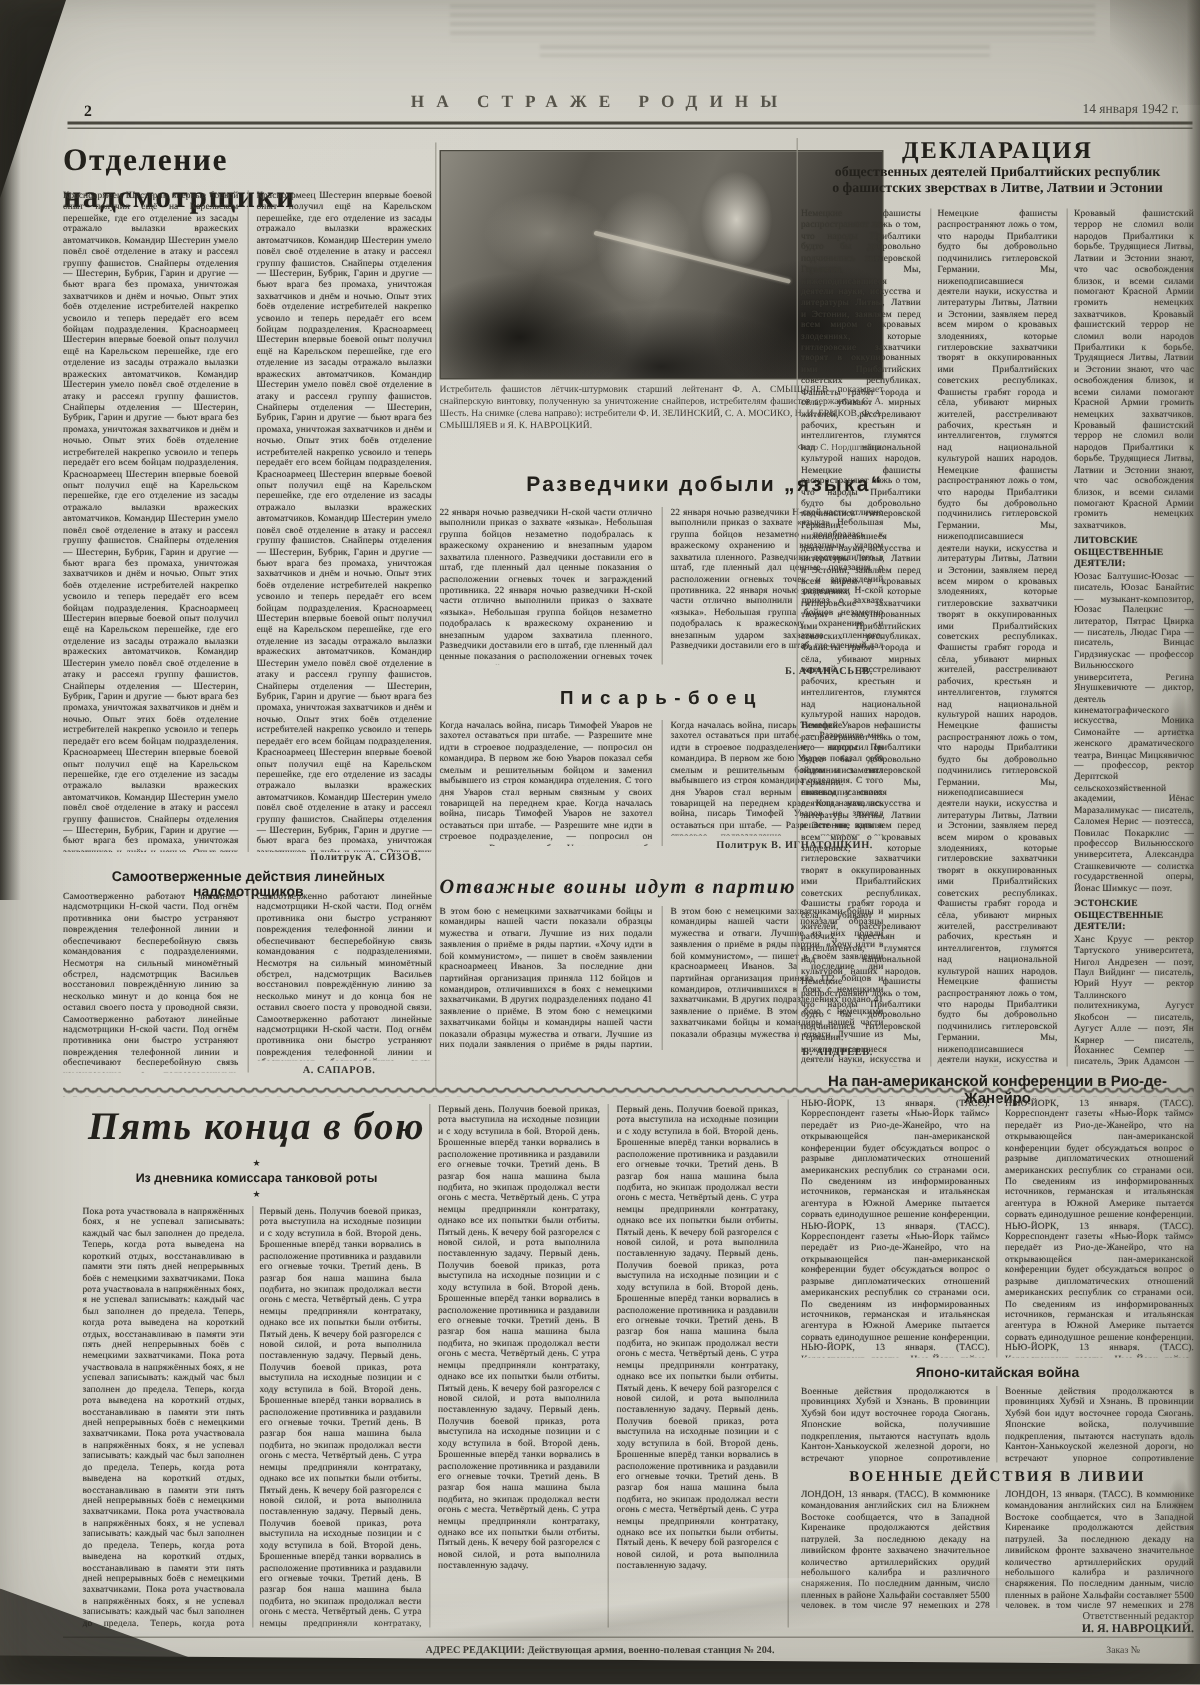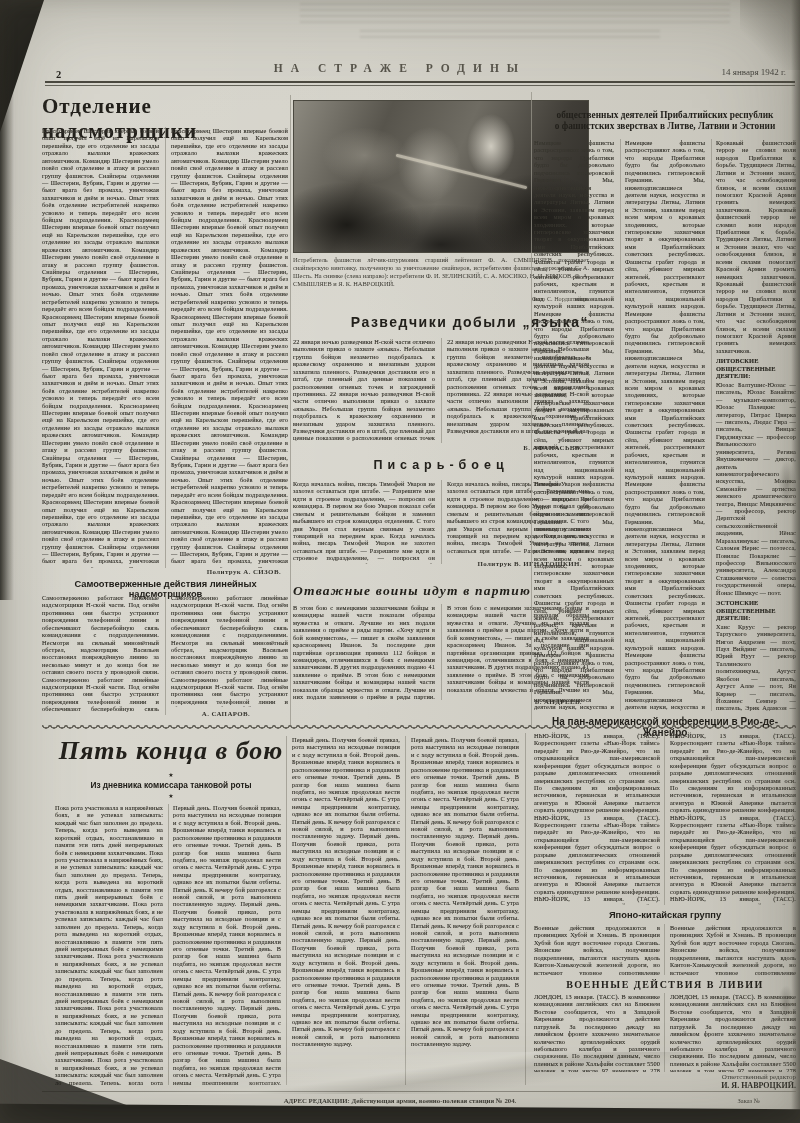--- a/index.html
+++ b/index.html
@@ -119,20 +119,21 @@
   <div class="byline" style="left:447px;top:560px;width:135px;">Политрук В. ИГНАТОШКИН.</div>
 
   <div class="abs ht h-otv" style="left:293px;top:583px;width:296px;">Отважные воины идут в партию</div>
   <div class="col" style="left:293px;top:604px;width:142px;height:96px;">В этом бою с немецкими захватчиками бойцы и командиры нашей части показали образцы мужества и отваги. Лучшие из них подали заявления о приёме в ряды партии. «Хочу идти в бой коммунистом», — пишет в своём заявлении красноармеец Иванов. За последние дни партийная организация приняла 112 бойцов и командиров, отличившихся в боях с немецкими захватчиками. В других подразделениях подано 41 заявление о приёме. В этом бою с немецкими захватчиками бойцы и командиры нашей части показали образцы мужества и отваги. Лучшие из них подали заявления о приёме в ряды партии. «Хочу идти в бой коммунистом», — пишет в своём заявлении красноармеец Иванов. За последние дни партийная организация приняла 112 бойцов и командиров, отличившихся в боях с немецкими захватчиками. В других подразделениях подано 41 заявление о приёме.</div>
   <div class="rule-v" style="left:441px;top:604px;height:96px;"></div>
   <div class="col" style="left:447px;top:604px;width:142px;height:88px;">В этом бою с немецкими захватчиками бойцы и командиры нашей части показали образцы мужества и отваги. Лучшие из них подали заявления о приёме в ряды партии. «Хочу идти в бой коммунистом», — пишет в своём заявлении красноармеец Иванов. За последние дни партийная организация приняла 112 бойцов и командиров, отличившихся в боях с немецкими захватчиками. В других подразделениях подано 41 заявление о приёме. В этом бою с немецкими захватчиками бойцы и командиры нашей части показали образцы мужества и отваги. Лучшие из них подали заявления о приёме в ряды партии. «Хочу идти в бой коммунистом», — пишет в своём заявлении красноармеец Иванов. За последние дни партийная организация приняла 112 бойцов и командиров, отличившихся в боях с немецкими захватчиками. В других подразделениях подано 41 заявление о приёме.</div>
   <div class="byline" style="left:447px;top:698px;width:135px;">Б. АНДРЕЕВ.</div>
 
   <div class="rule-v" style="left:531px;top:92px;height:633px;"></div>
 
+  <div class="abs ht h-decl" style="left:534px;top:92px;width:262px;">ДЕКЛАРАЦИЯ</div>
   <div class="abs ht h-decl-sub" style="left:534px;top:110px;width:262px;">общественных деятелей Прибалтийских республик</div>
   <div class="abs ht h-decl-sub" style="left:534px;top:121px;width:262px;">о фашистских зверствах в Литве, Латвии и Эстонии</div>
   <div class="col" style="left:534px;top:139px;width:80px;height:572px;">Немецкие фашисты распространяют ложь о том, что народы Прибалтики будто бы добровольно подчинились гитлеровской Германии. Мы, нижеподписавшиеся деятели науки, искусства и литературы Литвы, Латвии и Эстонии, заявляем перед всем миром о кровавых злодеяниях, которые гитлеровские захватчики творят в оккупированных ими Прибалтийских советских республиках. Фашисты грабят города и сёла, убивают мирных жителей, расстреливают рабочих, крестьян и интеллигентов, глумятся над национальной культурой наших народов. Немецкие фашисты распространяют ложь о том, что народы Прибалтики будто бы добровольно подчинились гитлеровской Германии. Мы, нижеподписавшиеся деятели науки, искусства и литературы Литвы, Латвии и Эстонии, заявляем перед всем миром о кровавых злодеяниях, которые гитлеровские захватчики творят в оккупированных ими Прибалтийских советских республиках. Фашисты грабят города и сёла, убивают мирных жителей, расстреливают рабочих, крестьян и интеллигентов, глумятся над национальной культурой наших народов. Немецкие фашисты распространяют ложь о том, что народы Прибалтики будто бы добровольно подчинились гитлеровской Германии. Мы, нижеподписавшиеся деятели науки, искусства и литературы Литвы, Латвии и Эстонии, заявляем перед всем миром о кровавых злодеяниях, которые гитлеровские захватчики творят в оккупированных ими Прибалтийских советских республиках. Фашисты грабят города и сёла, убивают мирных жителей, расстреливают рабочих, крестьян и интеллигентов, глумятся над национальной культурой наших народов. Немецкие фашисты распространяют ложь о том, что народы Прибалтики будто бы добровольно подчинились гитлеровской Германии. Мы, нижеподписавшиеся деятели науки, искусства и литературы Литвы, Латвии и Эстонии, заявляем перед всем миром о кровавых злодеяниях, которые гитлеровские захватчики творят в оккупированных ими Прибалтийских советских республиках. Фашисты грабят города и сёла, убивают мирных жителей, расстреливают рабочих, крестьян и интеллигентов, глумятся над национальной культурой наших народов.</div>
   <div class="rule-v" style="left:620px;top:139px;height:572px;"></div>
   <div class="col" style="left:625px;top:139px;width:80px;height:572px;">Немецкие фашисты распространяют ложь о том, что народы Прибалтики будто бы добровольно подчинились гитлеровской Германии. Мы, нижеподписавшиеся деятели науки, искусства и литературы Литвы, Латвии и Эстонии, заявляем перед всем миром о кровавых злодеяниях, которые гитлеровские захватчики творят в оккупированных ими Прибалтийских советских республиках. Фашисты грабят города и сёла, убивают мирных жителей, расстреливают рабочих, крестьян и интеллигентов, глумятся над национальной культурой наших народов. Немецкие фашисты распространяют ложь о том, что народы Прибалтики будто бы добровольно подчинились гитлеровской Германии. Мы, нижеподписавшиеся деятели науки, искусства и литературы Литвы, Латвии и Эстонии, заявляем перед всем миром о кровавых злодеяниях, которые гитлеровские захватчики творят в оккупированных ими Прибалтийских советских республиках. Фашисты грабят города и сёла, убивают мирных жителей, расстреливают рабочих, крестьян и интеллигентов, глумятся над национальной культурой наших народов. Немецкие фашисты распространяют ложь о том, что народы Прибалтики будто бы добровольно подчинились гитлеровской Германии. Мы, нижеподписавшиеся деятели науки, искусства и литературы Литвы, Латвии и Эстонии, заявляем перед всем миром о кровавых злодеяниях, которые гитлеровские захватчики творят в оккупированных ими Прибалтийских советских республиках. Фашисты грабят города и сёла, убивают мирных жителей, расстреливают рабочих, крестьян и интеллигентов, глумятся над национальной культурой наших народов. Немецкие фашисты распространяют ложь о том, что народы Прибалтики будто бы добровольно подчинились гитлеровской Германии. Мы, нижеподписавшиеся деятели науки, искусства и литературы Литвы, Латвии и Эстонии, заявляем перед всем миром о кровавых злодеяниях, которые гитлеровские захватчики творят в оккупированных ими Прибалтийских советских республиках. Фашисты грабят города и сёла, убивают мирных жителей, расстреливают рабочих, крестьян и интеллигентов, глумятся над национальной культурой наших народов.</div>
   <div class="rule-v" style="left:711px;top:139px;height:572px;"></div>
   <div class="col" style="left:716px;top:139px;width:80px;height:572px;">
     <p>Кровавый фашистский террор не сломил воли народов Прибалтики к борьбе. Трудящиеся Литвы, Латвии и Эстонии знают, что час освобождения близок, и всеми силами помогают Красной Армии громить немецких захватчиков. Кровавый фашистский террор не сломил воли народов Прибалтики к борьбе. Трудящиеся Литвы, Латвии и Эстонии знают, что час освобождения близок, и всеми силами помогают Красной Армии громить немецких захватчиков. Кровавый фашистский террор не сломил воли народов Прибалтики к борьбе. Трудящиеся Литвы, Латвии и Эстонии знают, что час освобождения близок, и всеми силами помогают Красной Армии громить немецких захватчиков.</p>
     <div class="decl-head">ЛИТОВСКИЕ ОБЩЕСТВЕННЫЕ ДЕЯТЕЛИ:</div>
     <p>Юозас Балтушис-Юозас — писатель, Юозас Банайтис — музыкант-композитор, Юозас Палецкис — литератор, Пятрас Цвирка — писатель, Людас Гира — писатель, Винцас Гирдзияускас — профессор Вильнюсского университета, Регина Янушкевичюте — диктор, деятель кинематографического искусства, Моника Симонайте — артистка женского драматического театра, Винцас Мицкявичюс — профессор, ректор Дерптской сельскохозяйственной академии, Иёнас Маразалимукас — писатель, Саломея Нерис — поэтесса, Повилас Покарклис — профессор Вильнюсского университета, Александра Сташкевичюте — солистка государственной оперы, Йонас Шимкус — поэт.</p>
@@ -155,21 +156,21 @@
   <div class="rule-v" style="left:405px;top:736px;height:349px;"></div>
   <div class="col" style="left:411px;top:736px;width:108px;height:349px;">Первый день. Получив боевой приказ, рота выступила на исходные позиции и с ходу вступила в бой. Второй день. Брошенные вперёд танки ворвались в расположение противника и раздавили его огневые точки. Третий день. В разгар боя наша машина была подбита, но экипаж продолжал вести огонь с места. Четвёртый день. С утра немцы предприняли контратаку, однако все их попытки были отбиты. Пятый день. К вечеру бой разгорелся с новой силой, и рота выполнила поставленную задачу. Первый день. Получив боевой приказ, рота выступила на исходные позиции и с ходу вступила в бой. Второй день. Брошенные вперёд танки ворвались в расположение противника и раздавили его огневые точки. Третий день. В разгар боя наша машина была подбита, но экипаж продолжал вести огонь с места. Четвёртый день. С утра немцы предприняли контратаку, однако все их попытки были отбиты. Пятый день. К вечеру бой разгорелся с новой силой, и рота выполнила поставленную задачу. Первый день. Получив боевой приказ, рота выступила на исходные позиции и с ходу вступила в бой. Второй день. Брошенные вперёд танки ворвались в расположение противника и раздавили его огневые точки. Третий день. В разгар боя наша машина была подбита, но экипаж продолжал вести огонь с места. Четвёртый день. С утра немцы предприняли контратаку, однако все их попытки были отбиты. Пятый день. К вечеру бой разгорелся с новой силой, и рота выполнила поставленную задачу.</div>
 
   <div class="rule-v" style="left:525px;top:733px;height:352px;"></div>
 
   <div class="abs ht" style="left:534px;top:716px;width:262px;text-align:center;font-size:10px;font-weight:bold;font-family:'Liberation Sans',sans-serif;">На пан-американской конференции в Рио-де-Жанейро</div>
   <div class="col" style="left:534px;top:732px;width:126px;height:173px;">НЬЮ-ЙОРК, 13 января. (ТАСС). Корреспондент газеты «Нью-Йорк таймс» передаёт из Рио-де-Жанейро, что на открывающейся пан-американской конференции будет обсуждаться вопрос о разрыве дипломатических отношений американских республик со странами оси. По сведениям из информированных источников, германская и итальянская агентура в Южной Америке пытается сорвать единодушное решение конференции. НЬЮ-ЙОРК, 13 января. (ТАСС). Корреспондент газеты «Нью-Йорк таймс» передаёт из Рио-де-Жанейро, что на открывающейся пан-американской конференции будет обсуждаться вопрос о разрыве дипломатических отношений американских республик со странами оси. По сведениям из информированных источников, германская и итальянская агентура в Южной Америке пытается сорвать единодушное решение конференции. НЬЮ-ЙОРК, 13 января. (ТАСС). Корреспондент газеты «Нью-Йорк таймс» передаёт из Рио-де-Жанейро, что на открывающейся пан-американской конференции будет обсуждаться вопрос о разрыве дипломатических отношений американских республик со странами оси. По сведениям из информированных источников, германская и итальянская агентура в Южной Америке пытается сорвать единодушное решение конференции.</div>
   <div class="rule-v" style="left:664px;top:732px;height:173px;"></div>
   <div class="col" style="left:670px;top:732px;width:126px;height:173px;">НЬЮ-ЙОРК, 13 января. (ТАСС). Корреспондент газеты «Нью-Йорк таймс» передаёт из Рио-де-Жанейро, что на открывающейся пан-американской конференции будет обсуждаться вопрос о разрыве дипломатических отношений американских республик со странами оси. По сведениям из информированных источников, германская и итальянская агентура в Южной Америке пытается сорвать единодушное решение конференции. НЬЮ-ЙОРК, 13 января. (ТАСС). Корреспондент газеты «Нью-Йорк таймс» передаёт из Рио-де-Жанейро, что на открывающейся пан-американской конференции будет обсуждаться вопрос о разрыве дипломатических отношений американских республик со странами оси. По сведениям из информированных источников, германская и итальянская агентура в Южной Америке пытается сорвать единодушное решение конференции. НЬЮ-ЙОРК, 13 января. (ТАСС). Корреспондент газеты «Нью-Йорк таймс» передаёт из Рио-де-Жанейро, что на открывающейся пан-американской конференции будет обсуждаться вопрос о разрыве дипломатических отношений американских республик со странами оси. По сведениям из информированных источников, германская и итальянская агентура в Южной Америке пытается сорвать единодушное решение конференции.</div>
 
-  <div class="abs ht h-small" style="left:534px;top:910px;width:262px;">Японо-китайская группу</div>
+  <div class="abs ht h-small" style="left:534px;top:910px;width:262px;">Японо-китайская война</div>
   <div class="col" style="left:534px;top:924px;width:126px;height:51px;">Военные действия продолжаются в провинциях Хубэй и Хэнань. В провинции Хубэй бои идут восточнее города Сяогань. Японские войска, получившие подкрепления, пытаются наступать вдоль Кантон-Ханькоуской железной дороги, но встречают упорное сопротивление китайских частей, расположенных в районе Кантона.</div>
   <div class="rule-v" style="left:664px;top:924px;height:51px;"></div>
   <div class="col" style="left:670px;top:924px;width:126px;height:51px;">Военные действия продолжаются в провинциях Хубэй и Хэнань. В провинции Хубэй бои идут восточнее города Сяогань. Японские войска, получившие подкрепления, пытаются наступать вдоль Кантон-Ханькоуской железной дороги, но встречают упорное сопротивление китайских частей, расположенных в районе Кантона.</div>
 
   <div class="abs ht h-liv" style="left:534px;top:979px;width:262px;">ВОЕННЫЕ ДЕЙСТВИЯ В ЛИВИИ</div>
   <div class="col" style="left:534px;top:993px;width:126px;height:79px;">ЛОНДОН, 13 января. (ТАСС). В коммюнике командования английских сил на Ближнем Востоке сообщается, что в Западной Киренаике продолжаются действия патрулей. За последнюю декаду на ливийском фронте захвачено значительное количество артиллерийских орудий небольшого калибра и различного снаряжения. По последним данным, число пленных в районе Хальфайи составляет 5500 человек, в том числе 97 немецких и 278 итальянских офицеров. ЛОНДОН, 13 января. (ТАСС). В коммюнике командования английских сил на Ближнем Востоке сообщается, что в Западной Киренаике продолжаются действия патрулей. За последнюю декаду на ливийском фронте захвачено значительное количество артиллерийских орудий небольшого калибра и различного снаряжения. По последним данным, число пленных в районе Хальфайи составляет 5500 человек, в том числе 97 немецких и 278 итальянских офицеров.</div>
   <div class="rule-v" style="left:664px;top:993px;height:79px;"></div>
   <div class="col" style="left:670px;top:993px;width:126px;height:79px;">ЛОНДОН, 13 января. (ТАСС). В коммюнике командования английских сил на Ближнем Востоке сообщается, что в Западной Киренаике продолжаются действия патрулей. За последнюю декаду на ливийском фронте захвачено значительное количество артиллерийских орудий небольшого калибра и различного снаряжения. По последним данным, число пленных в районе Хальфайи составляет 5500 человек, в том числе 97 немецких и 278 итальянских офицеров. ЛОНДОН, 13 января. (ТАСС). В коммюнике командования английских сил на Ближнем Востоке сообщается, что в Западной Киренаике продолжаются действия патрулей. За последнюю декаду на ливийском фронте захвачено значительное количество артиллерийских орудий небольшого калибра и различного снаряжения. По последним данным, число пленных в районе Хальфайи составляет 5500 человек, в том числе 97 немецких и 278 итальянских офицеров.</div>
 
   <div class="abs" style="left:640px;top:1073px;width:156px;text-align:right;font-size:7px;color:#3b3a34;">Ответственный редактор</div>

